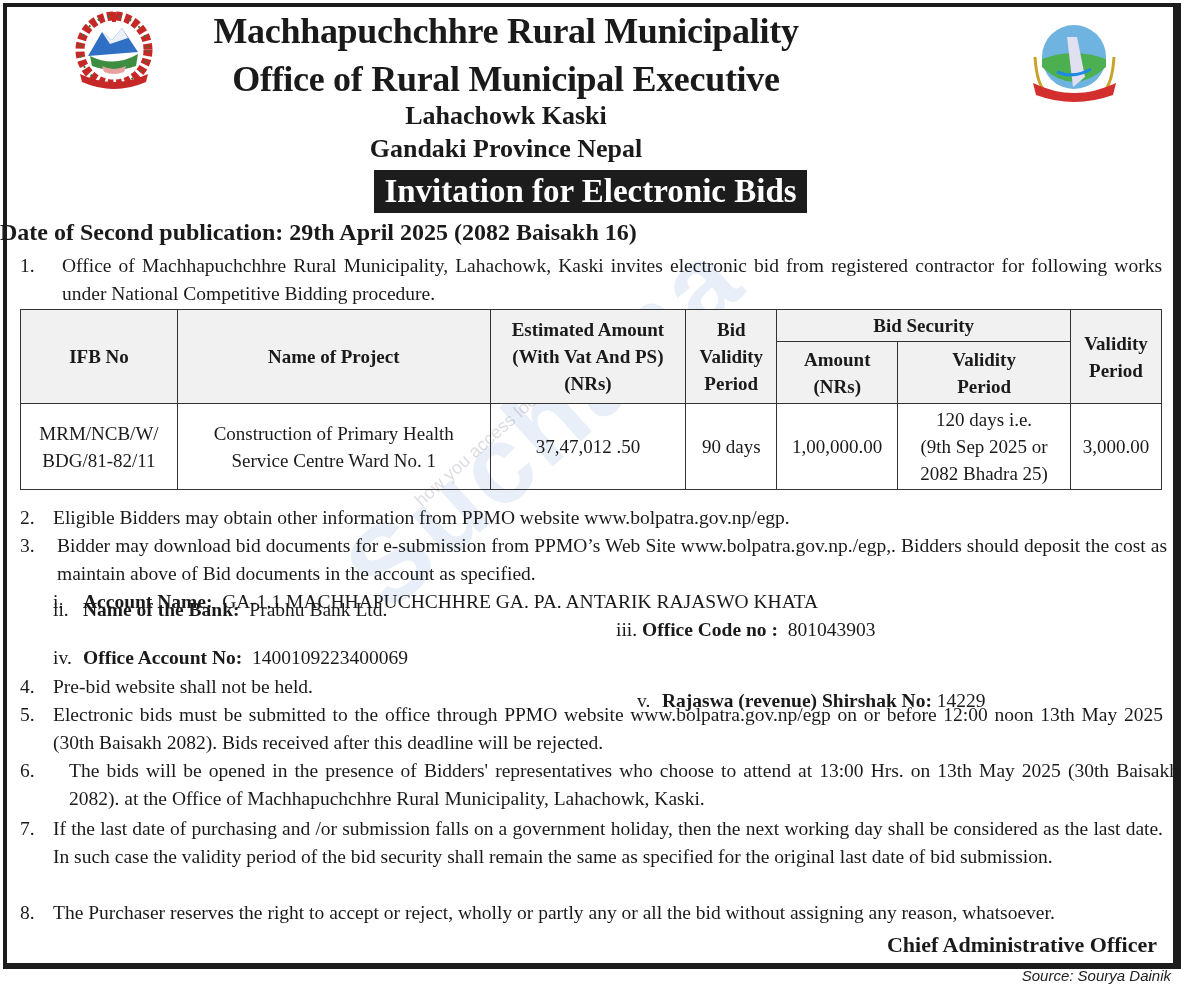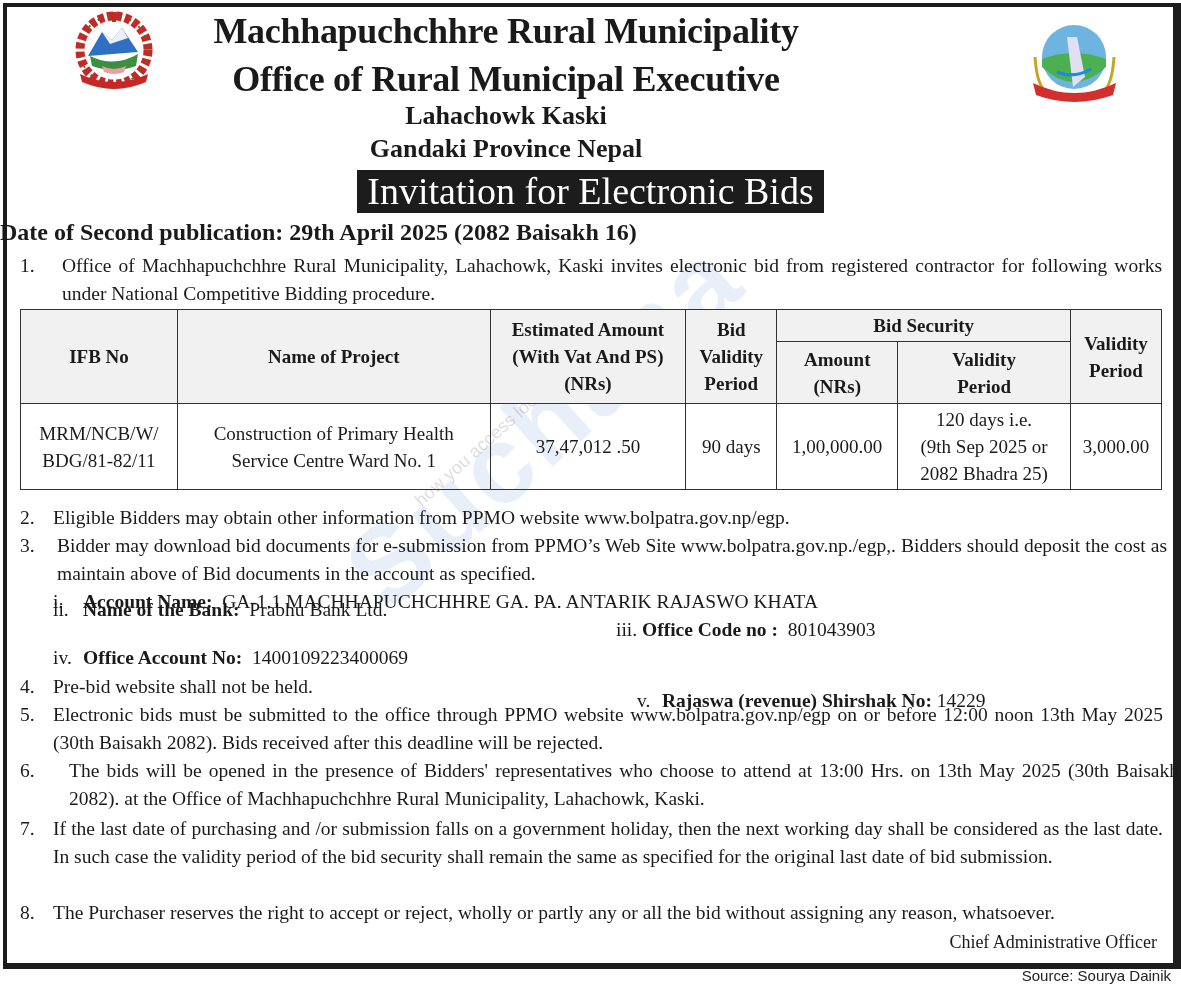--- a/index.html
+++ b/index.html
@@ -9,31 +9,31 @@
            border:4px solid #1c1c1c; border-right-width:9px; border-bottom-width:6px; box-sizing:content-box; background:#fff; }
   .logo { position:absolute; }
   .logo-left { left:66px; top:10px; width:96px; height:82px; }
   .logo-right { left:1027px; top:17px; width:95px; height:92px; }
   .header { position:absolute; left:0; width:1012px; text-align:center; font-weight:bold; }
   .h1 { top:10px; font-size:36px; letter-spacing:-0.3px; }
   .h2 { top:58px; font-size:36px; letter-spacing:-0.3px; }
   .h3 { top:101px; font-size:26px; }
   .h4 { top:134px; font-size:26px; }
   .banner-wrap { position:absolute; top:170px; left:0; width:1181px; text-align:center; }
-  .banner { display:inline-block; background:#1c1c1c; color:#fff; font-weight:normal;
-            font-size:38px; padding:1px 10px 2px 10px; line-height:40px; }
+  .banner { display:inline-block; background:#1c1c1c; color:#fff; font-weight:bold;
+            font-size:33px; padding:1px 10px 2px 10px; line-height:40px; }
   .pubdate { position:absolute; top:219px; left:0; width:1181px; font-weight:bold; font-size:24px; }
   .para { position:absolute; font-size:19.5px; line-height:28px; text-align:justify; }
   .num { position:absolute; }
   table.bids { position:absolute; left:20px; top:309px; width:1142px; border-collapse:collapse; font-size:19px; }
   table.bids th, table.bids td { border:1.5px solid #333; text-align:center; vertical-align:middle; padding:2px 4px; line-height:27px; }
   table.bids th { background:#f1f1f1; font-weight:bold; }
   .lbl { font-weight:bold; }
-  .sign { position:absolute; top:932px; right:24px; font-weight:normal; font-size:18px; }
-  .source { position:absolute; top:967px; right:10px; font-family:"Liberation Sans","DejaVu Sans",sans-serif; font-size:15px; color:#222; }
+  .sign { position:absolute; top:932px; right:24px; font-weight:bold; font-size:22px; }
+  .source { position:absolute; top:967px; right:10px; font-family:"Liberation Sans","DejaVu Sans",sans-serif; font-style:italic; font-size:15px; color:#222; }
   .watermark { position:absolute; left:300px; top:360px; font-family:"Liberation Sans","DejaVu Sans",sans-serif;
                font-weight:bold; font-size:110px; color:rgba(70,120,200,0.12); transform:rotate(-42deg); pointer-events:none; letter-spacing:4px; }
   .wm-small { position:absolute; left:390px; top:420px; font-family:"Liberation Sans",sans-serif; font-size:18px;
               color:rgba(120,120,140,0.25); transform:rotate(-42deg); pointer-events:none; }
 </style>
 </head>
 <body>
 
 <div class="frame"></div>
 

